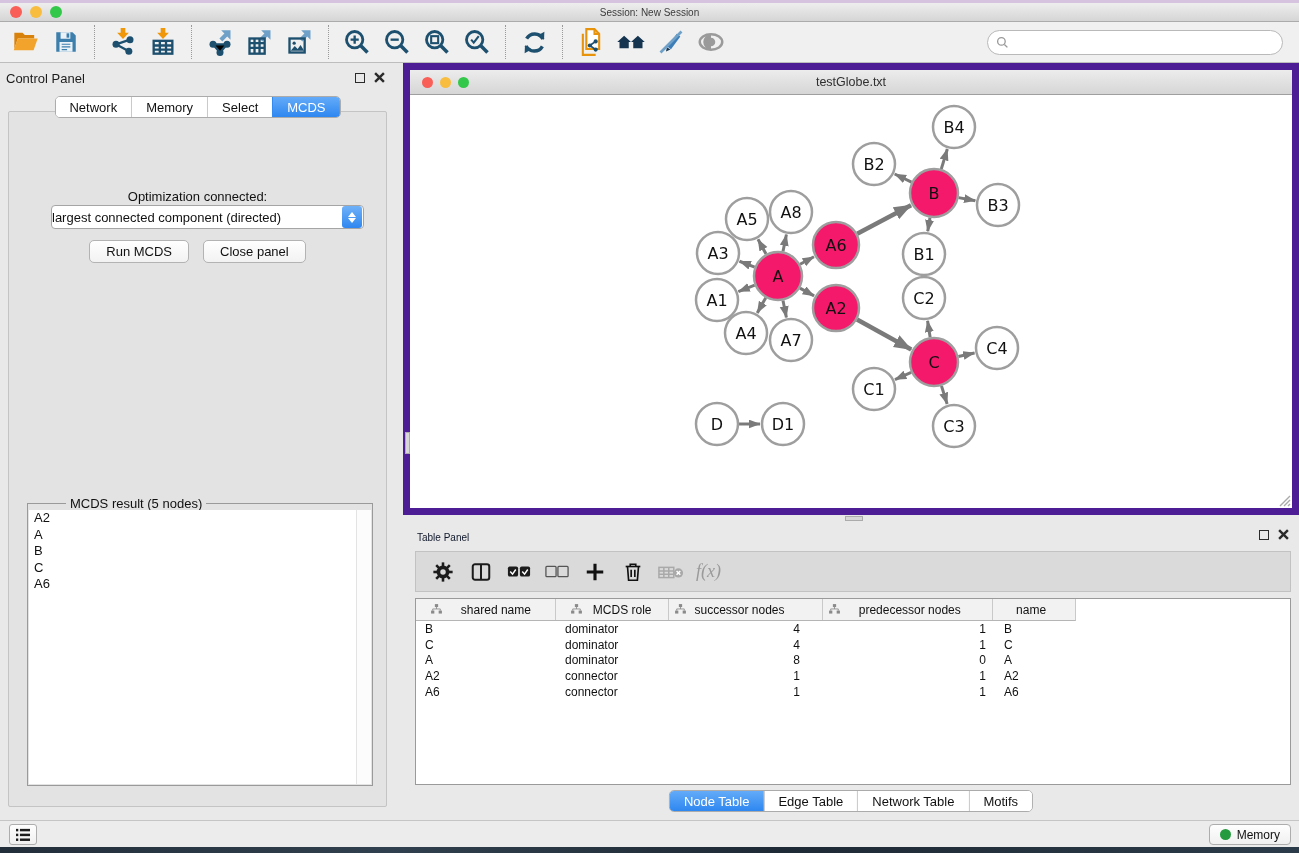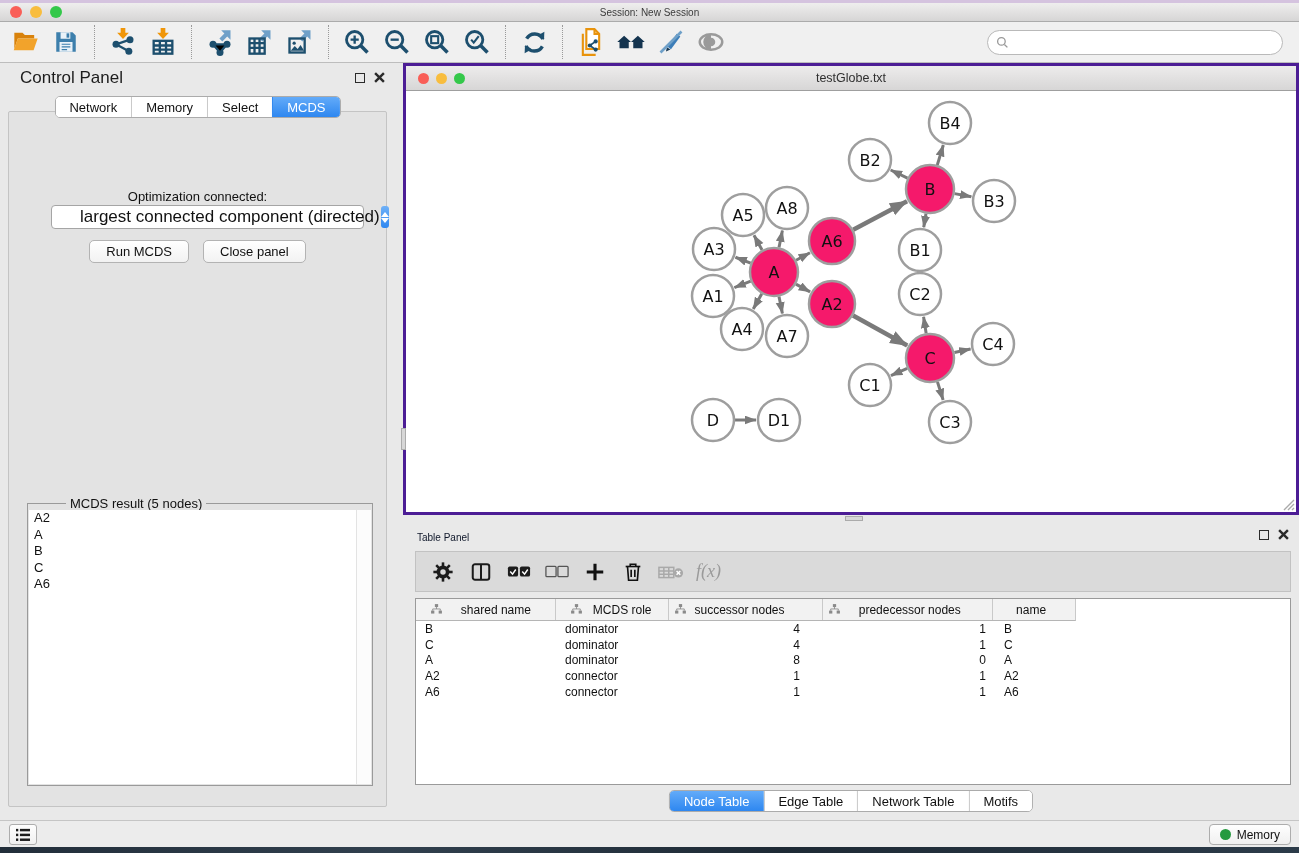--- a/index.html
+++ b/index.html
@@ -21,50 +21,50 @@
     border-bottom:1px solid #BDBDBD; display:flex; align-items:center; padding:0 6px; }
   .tbtn { width:40px; height:36px; display:flex; align-items:center; justify-content:center; }
   .tsep { width:1px; height:34px; border-left:1px dotted #9a9a9a; margin:0 8px; }
   .searchbox { margin-left:auto; margin-right:10px; width:296px; height:25px; border:1px solid #B9B9B9;
     border-radius:13px; background:#fff; display:flex; align-items:center; padding:0 8px; }
   .searchbox input { border:none; outline:none; flex:1; font-size:12px; font-family:"Liberation Sans",sans-serif; margin-left:5px; }
 
   
   .control-panel { position:absolute; left:0; top:63px; width:395px; height:757px; }
   .cp-head { position:absolute; left:0; top:0; width:100%; height:30px; display:flex; align-items:center; }
-  .cp-title { margin-left:20px; font-size:17px; color:#1c1c1c; }
+  .cp-title { margin-left:6px; font-size:13px; color:#1c1c1c; }
   .panel-ctls { position:absolute; right:10px; top:9px; display:flex; gap:9px; align-items:center; }
   .float-box { width:10px; height:10px; border:1.6px solid #2b2b2b; display:inline-block; }
   .cp-inner { position:absolute; left:8px; right:8px; top:48px; bottom:13px; background:#E3E3E3;
     border:1px solid #C4C4C4; border-radius:2px; }
   .seg-tabs { position:absolute; left:50%; transform:translateX(-50%); top:33px; display:flex; z-index:3;
     border:1px solid #ABABAB; border-radius:5px; overflow:hidden; background:#fff; height:22px; }
   .seg { padding:0 14px; font-size:13px; display:flex; align-items:center; background:#fff; color:#111;
     border-left:1px solid #C9C9C9; cursor:default; }
   .seg:first-child { border-left:none; }
   .seg.sel { background:linear-gradient(#63ABF9,#2E87F0); color:#fff; border-left-color:#2E87F0; }
   .opt-label { position:absolute; left:0; right:0; top:77px; text-align:center; font-size:13px; color:#111; }
   .dropdown { position:absolute; left:42px; top:93px; width:313px; height:24px; background:#fff;
     border:1px solid #A5A5A5; border-radius:4px; display:flex; align-items:center; }
-  .dropdown .ddtext { flex:1; font-size:17px; padding-left:0; color:#111; white-space:nowrap;margin-left:28px; }
+  .dropdown .ddtext { flex:1; font-size:13px; padding-left:0; color:#111; white-space:nowrap; }
   .dd-stepper { width:20px; height:22px; margin:0 1px; border-radius:3px;
     background:linear-gradient(#6FB1F8,#2F87F0); display:flex; flex-direction:column; align-items:center; justify-content:center; gap:1px; }
   .dd-stepper svg { display:block; }
   .cp-buttons { position:absolute; left:0; right:0; top:128px; display:flex; justify-content:center; gap:14px; }
   .pbtn { height:23px; padding:0 16px; background:linear-gradient(#FFFFFF,#F2F2F2); border:1px solid #B3B3B3;
     border-radius:5px; font-size:13px; color:#111; display:flex; align-items:center; }
   .groupbox { position:absolute; left:18px; right:13px; top:391px; bottom:20px; border:1px solid #9a9a9a; }
   .gb-title { position:absolute; top:-8px; left:4px; background:#E3E3E3; padding:0 4px; font-size:13px; color:#111;margin-left:34px; }
   .mcds-list { position:absolute; left:1px; right:16px; top:6px; bottom:1px; background:#fff; overflow:hidden; }
   .mcds-scroll { position:absolute; right:1px; top:6px; bottom:1px; width:15px; background:#FCFCFC; border-left:1px solid #E3E3E3; }
   .mcds-item { font-size:13px; line-height:16.5px; padding-left:5px; color:#111; }
 
   
   .net-window { position:absolute; left:403px; top:63px; width:896px; height:452px;
-    border:3px solid #4c1d95; background:#fff; }
+    border:7px solid #4c1d95; background:#fff; }
   .net-titlebar { position:absolute; left:0; top:0; width:100%; height:25px;
     background:linear-gradient(#EDECEC,#D7D6D6); border-bottom:1px solid #9F9F9F; display:flex; align-items:center; }
   .net-titlebar .lights { display:flex; margin-left:12px; }
   .net-titlebar .tl { width:11px; height:11px; margin-right:7px; }
   .net-titlebar .wtitle { position:absolute; left:0; right:0; text-align:center; font-size:12.5px; color:#2f2f2f; }
   .net-canvas { position:absolute; left:0; top:25px; right:0; bottom:0; background:#fff; }
   .net-canvas svg text { font-family:"DejaVu Sans","Liberation Sans",sans-serif; }
   .resize-grip { position:absolute; right:1px; bottom:1px; }
   .v-splitter-handle { position:absolute; left:-5px; top:362px; width:5px; height:22px; background:#D7D7D7; border:1px solid #ABABAB; }
   .h-splitter-handle { position:absolute; left:442px; top:453px; width:18px; height:5px; background:#D7D7D7; border:1px solid #ABABAB; }

